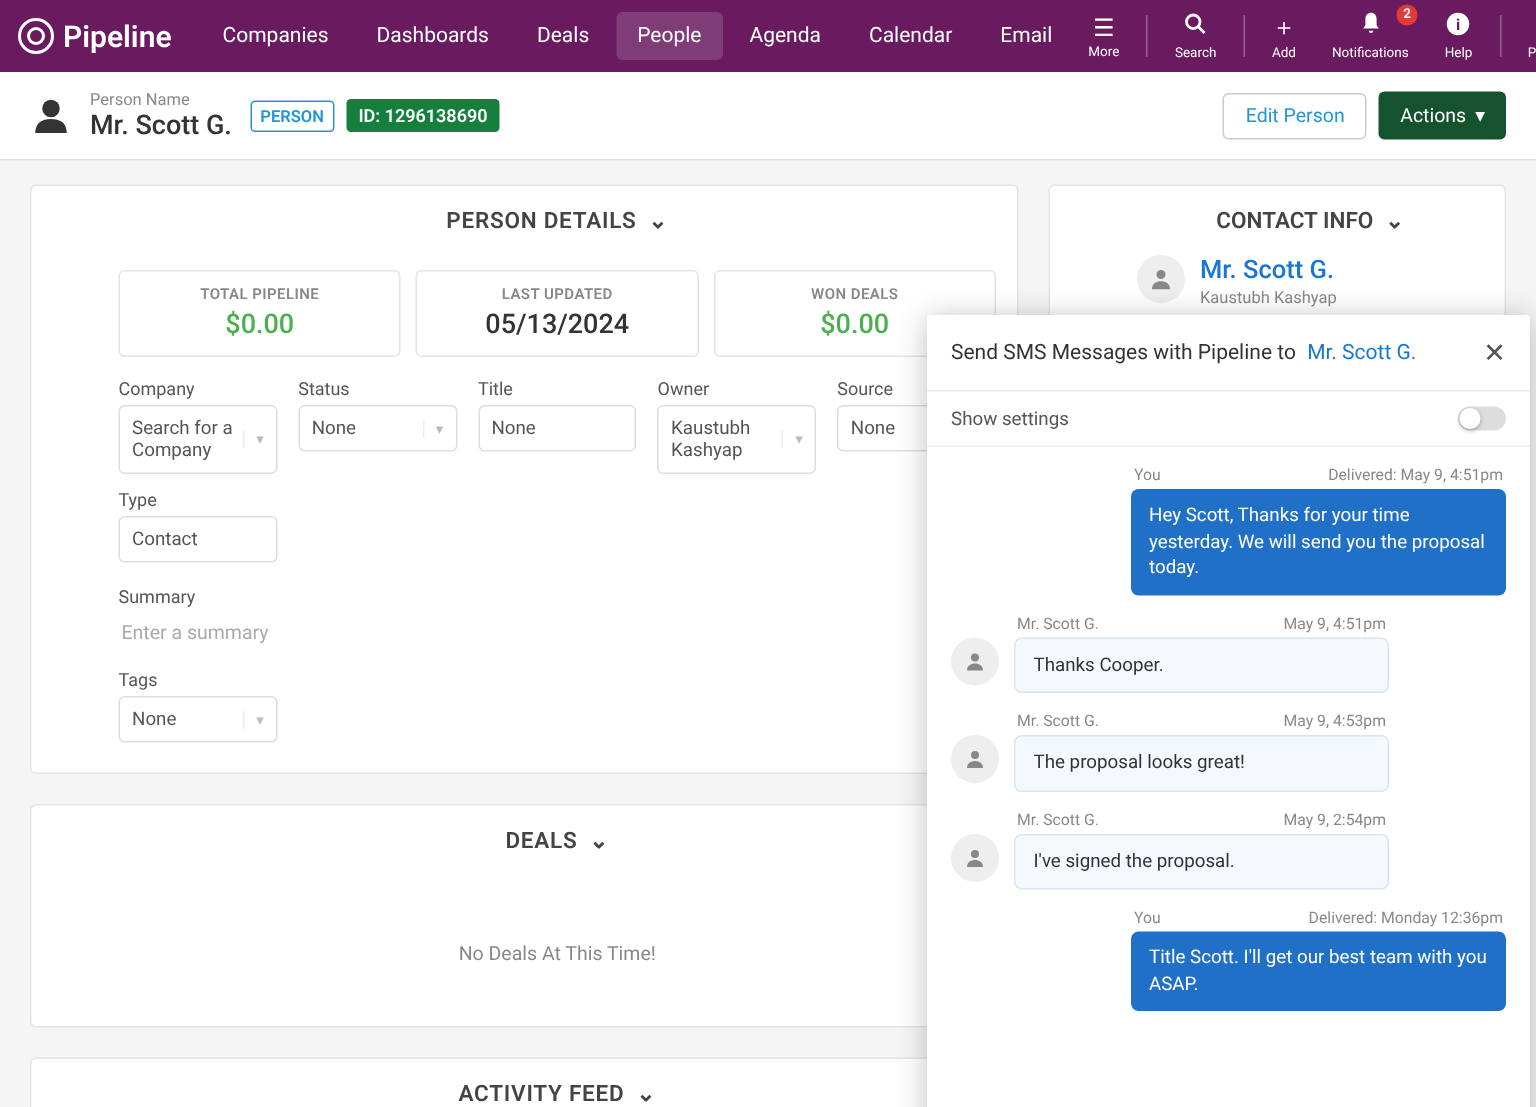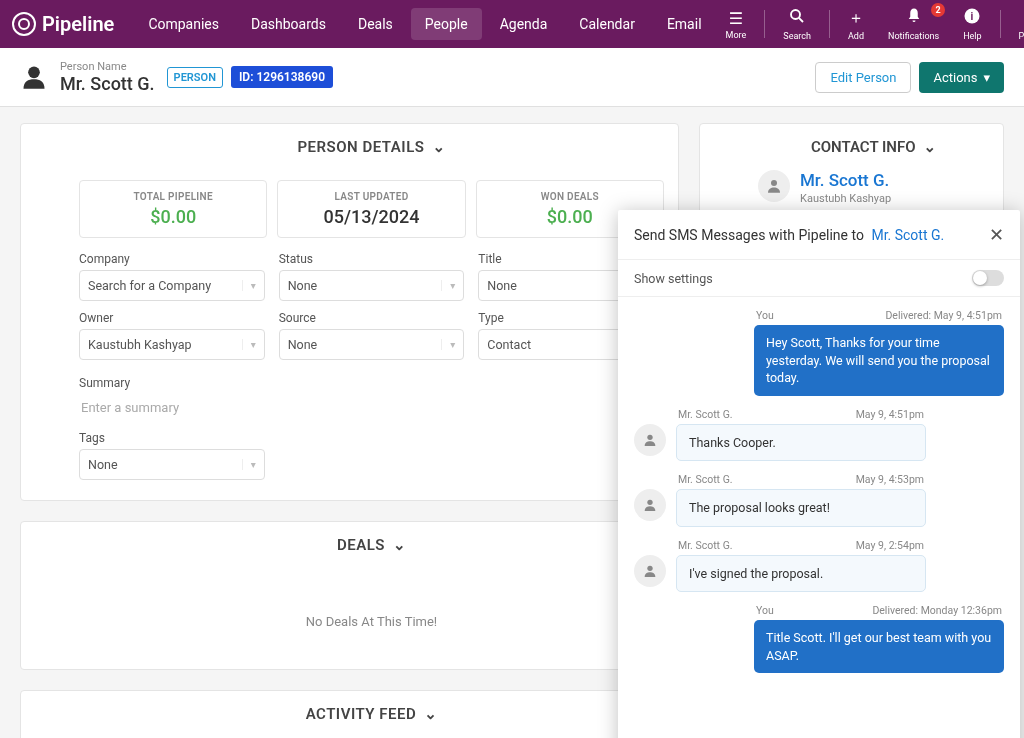--- a/index.html
+++ b/index.html
@@ -21,42 +21,42 @@
     .nav-sep { width: 1px; height: 28px; background: rgba(255,255,255,0.3); margin: 0 4px; }
     .badge { position: absolute; top: 0; right: 4px; background: #e53935; border-radius: 8px; min-width: 14px; height: 14px; font-size: 9px; display: flex; align-items: center; justify-content: center; font-weight: bold; }
 
     
     .person-bar { background: white; padding: 12px 20px; display: flex; align-items: center; border-bottom: 1px solid #e0e0e0; }
     .person-avatar { width: 28px; height: 28px; margin-right: 12px; color: #333; }
     .person-info { display: flex; flex-direction: column; }
     .person-label { font-size: 11px; color: #888; }
     .person-name { font-size: 18px; font-weight: 500; color: #333; }
     .chip-badge { border: 1px solid #2196d4; color: #2196d4; font-size: 11px; font-weight: 600; padding: 3px 6px; border-radius: 3px; margin-left: 12px; }
-    .id-badge { background: #1d4ed8; color: white; font-size: 12px; font-weight: 600; padding: 4px 8px; border-radius: 3px; margin-left: 8px; }
+    .id-badge { background: #15803d; color: white; font-size: 12px; font-weight: 600; padding: 4px 8px; border-radius: 3px; margin-left: 8px; }
     .bar-spacer { flex: 1; }
     .btn-outline { border: 1px solid #ccc; background: white; color: #2196d4; padding: 7px 14px; font-size: 13px; border-radius: 4px; cursor: pointer; margin-right: 8px; }
-    .btn-primary { background: #0f766e; color: white; padding: 8px 14px; font-size: 13px; border-radius: 4px; cursor: pointer; border: none; display: flex; align-items: center; gap: 6px; }
+    .btn-primary { background: #14532d; color: white; padding: 8px 14px; font-size: 13px; border-radius: 4px; cursor: pointer; border: none; display: flex; align-items: center; gap: 6px; }
 
     
     .main { display: flex; gap: 20px; padding: 16px 20px; }
     .left-col { flex: 1; display: flex; flex-direction: column; gap: 20px; }
     .right-col { width: 305px; }
 
     .panel { background: white; border: 1px solid #e4e4e4; border-radius: 4px; padding-left: 44px; }
     .panel-head { text-align: center; padding: 14px 0; font-size: 15px; font-weight: 600; color: #444; letter-spacing: 0.5px; display: flex; align-items: center; justify-content: center; gap: 8px; }
     .panel-body { padding: 10px 14px 20px; }
 
     .stat-row { display: flex; gap: 10px; margin-bottom: 14px; }
     .stat-box { flex: 1; border: 1px solid #e4e4e4; border-radius: 4px; text-align: center; padding: 10px 6px; }
     .stat-label { font-size: 10px; color: #888; font-weight: 600; letter-spacing: 0.3px; }
     .stat-val { font-size: 18px; margin-top: 4px; font-weight: 500; }
     .stat-green { color: #4caf50; }
     .stat-dark { color: #333; }
 
-    .form-grid { display: grid; grid-template-columns: 1fr 1fr 1fr; gap: 10px 14px; }
+    .form-grid { display: grid; grid-template-columns: 1fr 1fr 1fr 1fr 1fr; gap: 10px 14px; }
     .field { display: flex; flex-direction: column; gap: 4px; }
     .field-label { font-size: 12px; color: #555; }
     .field-input { border: 1px solid #ddd; border-radius: 4px; padding: 7px 8px; font-size: 12.5px; color: #555; background: white; display: flex; align-items: center; justify-content: space-between; }
     .chev { color: #bbb; font-size: 10px; border-left: 1px solid #eee; padding-left: 8px; }
     .summary-row { grid-column: 1 / -1; margin-top: 6px;}
     .summary-placeholder { font-size: 13px; color: #aaa; padding: 6px 2px; }
 
     .deals-body { text-align: center; padding: 10px 14px 40px; position: relative; }
     .filter-btn { position: absolute; right: 12px; top: -5px; border: 1px solid #2196d4; color: #2196d4; width: 32px; height: 30px; display: flex; align-items: center; justify-content: center; border-radius: 3px; cursor: pointer; background: white; }
     .empty-msg { color: #888; font-size: 13px; margin-top: 36px; }

